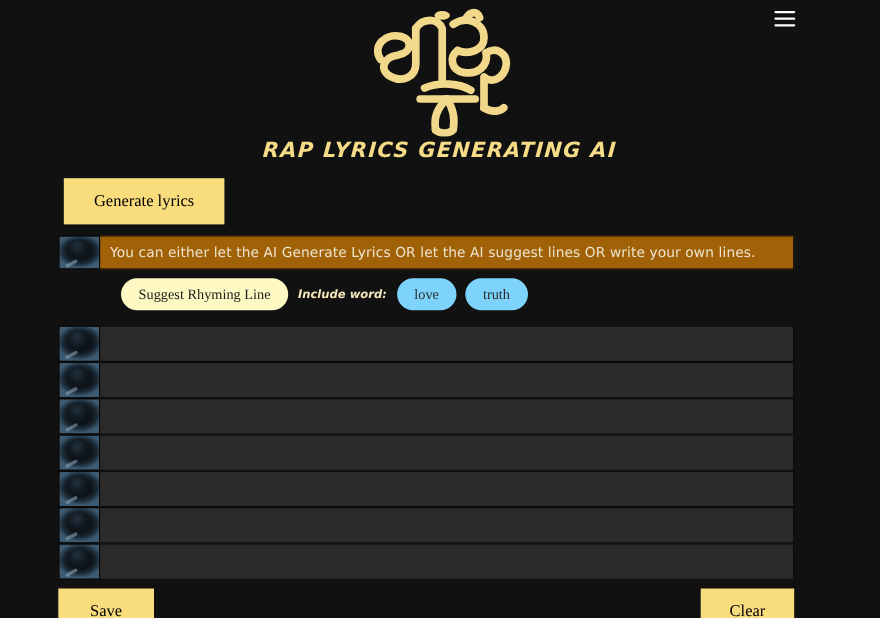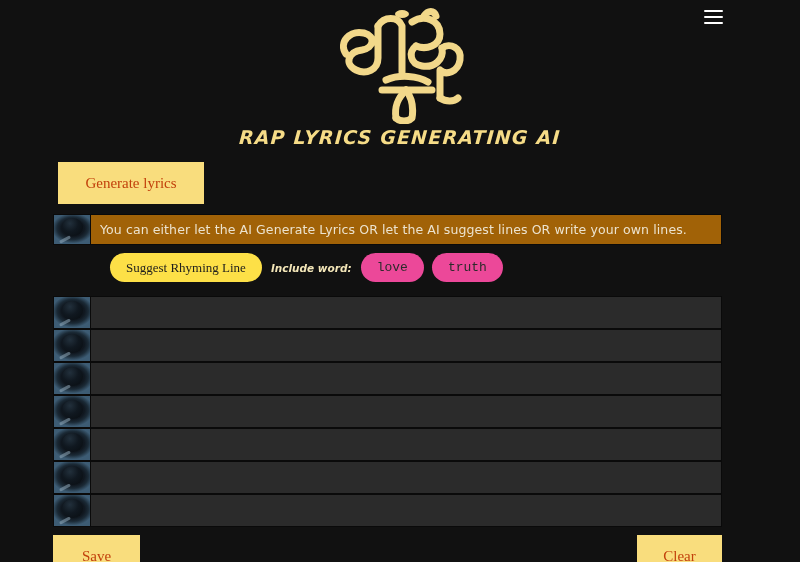--- a/index.html
+++ b/index.html
@@ -61,21 +61,21 @@
     font-style: italic;
     transform: skewX(-4deg);
   }
 
   
   #generate-row {
     padding: 14px 0 0 58px;
   }
   .yellow-btn {
     background: #f9dd7d;
-    color: #c2410c;
+    color: #000000;
     border: none;
     font-family: "Liberation Serif", serif;
     font-size: 15px;
     cursor: pointer;
     padding: 0;
   }
   #generate-lyrics-button {
     width: 146px;
     height: 42px;
     line-height: 42px;
@@ -151,22 +151,22 @@
     border-radius: 15px;
     height: 29px;
     line-height: 29px;
     padding: 0 16px;
     font-size: 13px;
     font-family: "Liberation Serif", serif;
     border: none;
     cursor: pointer;
     white-space: nowrap;
   }
-  .pill-yellow { background: #fde047; color: #1d1d1d; }
-  .pill-gray   { background: #ec4899; color: #2b2b2b; font-family: Liberation Mono, monospace; }
+  .pill-yellow { background: #fef9c3; color: #1d1d1d; }
+  .pill-gray   { background: #7dd3fc; color: #2b2b2b; }
   #include-word-label {
     font-family: "DejaVu Sans", sans-serif;
     font-size: 10.5px;
     font-weight: bold;
     font-style: italic;
     color: #f3e6b8;
     white-space: nowrap;
     margin: 0 1px;
   }
 

